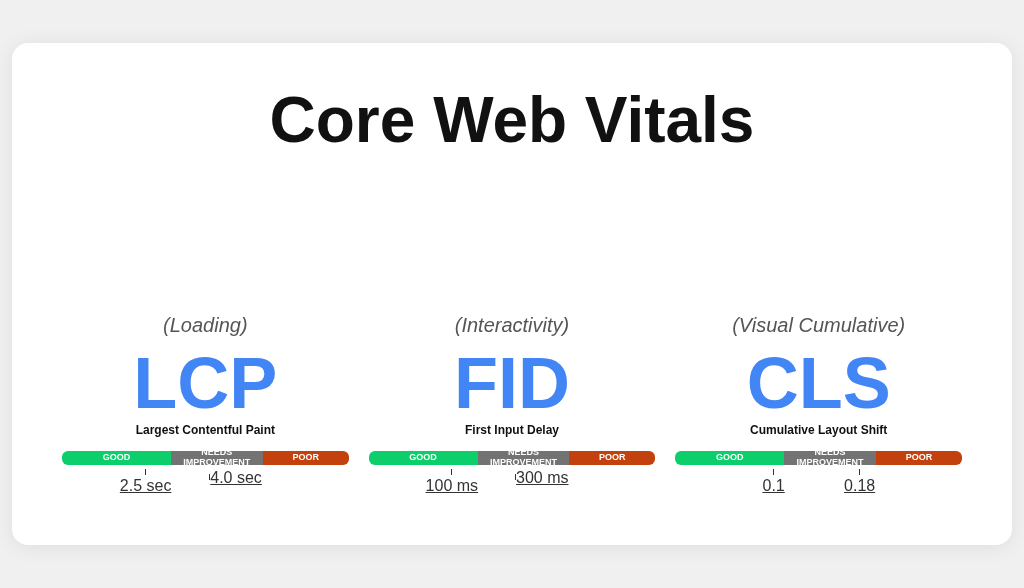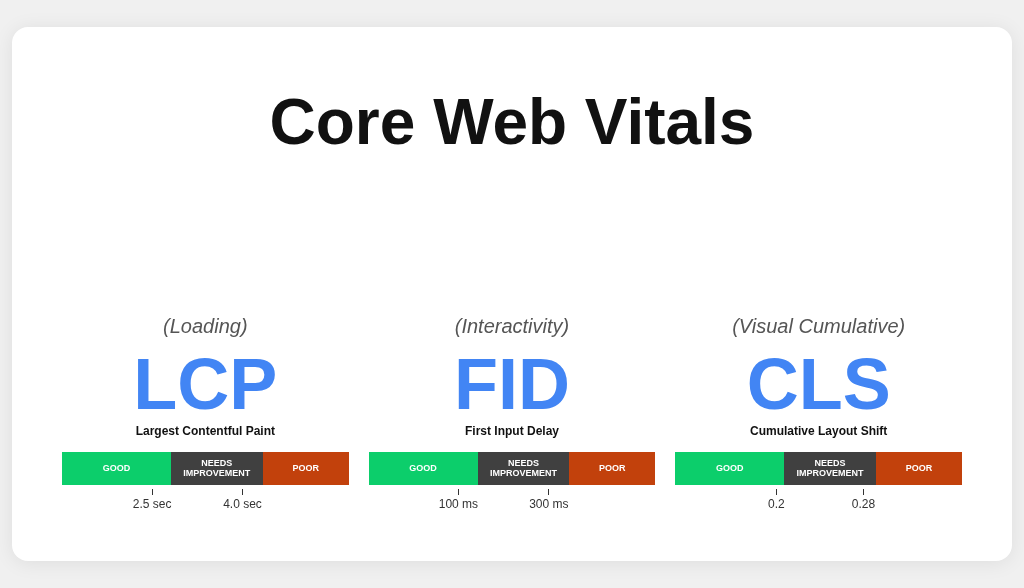--- a/index.html
+++ b/index.html
@@ -8,21 +8,21 @@
       font-family: 'Arial', sans-serif;
       display: flex;
       justify-content: center;
       align-items: center;
       min-height: 100vh;
     }
     .card {
       background: #fff;
       border-radius: 16px;
       width: 1000px;
-      padding: 60px 50px 50px;
+      padding: 42px 50px 50px;
       box-shadow: 0 2px 20px rgba(0,0,0,0.08);
     }
     .main-title {
       text-align: center;
       font-size: 64px;
       font-weight: 900;
       color: #111;
       margin-bottom: 30px;
       line-height: 1.1;
     }
@@ -63,33 +63,33 @@
       font-weight: 700;
       color: #111;
       text-align: center;
       margin-bottom: 14px;
     }
     .bar-container {
       width: 100%;
     }
     .bar-track {
       display: flex;
-      height: 33px;
-      border-radius: 0;
+      height: 14px;
+      border-radius: 6px;
       overflow: hidden;
       width: 100%;
     }
     .bar-good {
       background: #0CCE6B;
       display: flex;
       align-items: center;
       justify-content: center;
     }
     .bar-needs {
-      background: #404040;
+      background: #737373;
       display: flex;
       align-items: center;
       justify-content: center;
     }
     .bar-poor {
       background: #c2410c;
       display: flex;
       align-items: center;
       justify-content: center;
     }
@@ -109,23 +109,24 @@
       margin-top: 4px;
       position: relative;
     }
     .marker-tick {
       width: 1px;
       height: 6px;
       background: #333;
       margin-bottom: 2px;
     }
     .marker-label {
-      font-size: 12px;
+      font-size: 16px;
       color: #333;
       font-weight: 400;
+      text-decoration: underline;
     }
   </style>
 </head>
 <body>
 
 <div class="card">
   <h1 class="main-title">Core Web Vitals</h1>
 
   <div class="metrics-grid">
 
@@ -162,21 +163,21 @@
           </div>
         </div>
         <div class="bar-markers">
           <div style="width:38%; display:flex; flex-direction:column; align-items:flex-end;">
             <div style="display:flex;flex-direction:column;align-items:center;">
               <div class="marker-tick"></div>
               <span class="marker-label">2.5 sec</span>
             </div>
           </div>
           <div style="width:32%; display:flex; flex-direction:column; align-items:flex-end;">
-            <div style="display:flex;flex-direction:column;align-items:center;">
+            <div style="display:flex;flex-direction:row;align-items:center;">
               <div class="marker-tick"></div>
               <span class="marker-label">4.0 sec</span>
             </div>
           </div>
           <div style="width:30%;"></div>
         </div>
       </div>
     </div>
 
     <div class="metric-col">
@@ -212,21 +213,21 @@
           </div>
         </div>
         <div class="bar-markers">
           <div style="width:38%; display:flex; flex-direction:column; align-items:flex-end;text-align:right;">
             <div style="display:flex;flex-direction:column;align-items:center;">
               <div class="marker-tick"></div>
               <span class="marker-label">100 ms</span>
             </div>
           </div>
           <div style="width:32%; display:flex; flex-direction:column; align-items:flex-end;">
-            <div style="display:flex;flex-direction:column;align-items:center;">
+            <div style="display:flex;align-items:center;">
               <div class="marker-tick"></div>
               <span class="marker-label">300 ms</span>
             </div>
           </div>
           <div style="width:30%;"></div>
         </div>
       </div>
     </div>
 
     <div class="metric-col">
@@ -271,27 +272,27 @@
             <span class="bar-label">NEEDS<br>IMPROVEMENT</span>
           </div>
           <div class="bar-poor" style="width:30%">
             <span class="bar-label">POOR</span>
           </div>
         </div>
         <div class="bar-markers">
           <div style="width:38%; display:flex; flex-direction:column; align-items:flex-end;">
             <div style="display:flex;flex-direction:column;align-items:center;">
               <div class="marker-tick"></div>
-              <span class="marker-label">0.2</span>
+              <span class="marker-label">0.1</span>
             </div>
           </div>
           <div style="width:32%; display:flex; flex-direction:column; align-items:flex-end;">
             <div style="display:flex;flex-direction:column;align-items:center;">
               <div class="marker-tick"></div>
-              <span class="marker-label">0.28</span>
+              <span class="marker-label">0.18</span>
             </div>
           </div>
           <div style="width:30%;"></div>
         </div>
       </div>
     </div>
 
   </div>
 </div>
 

